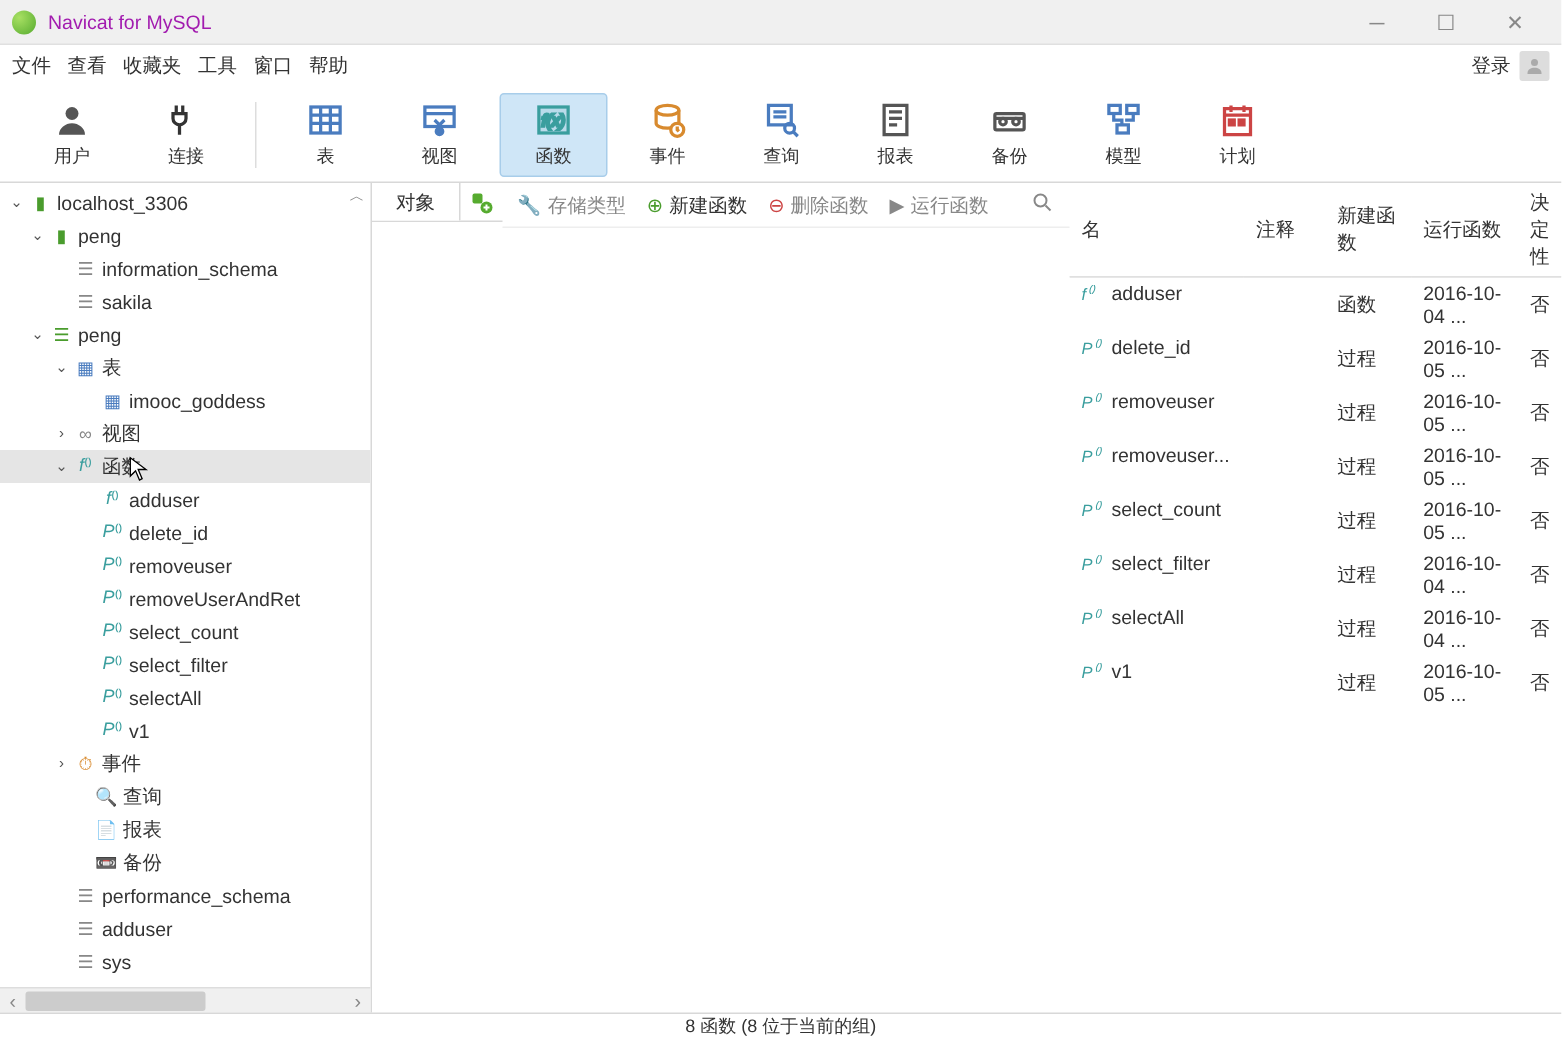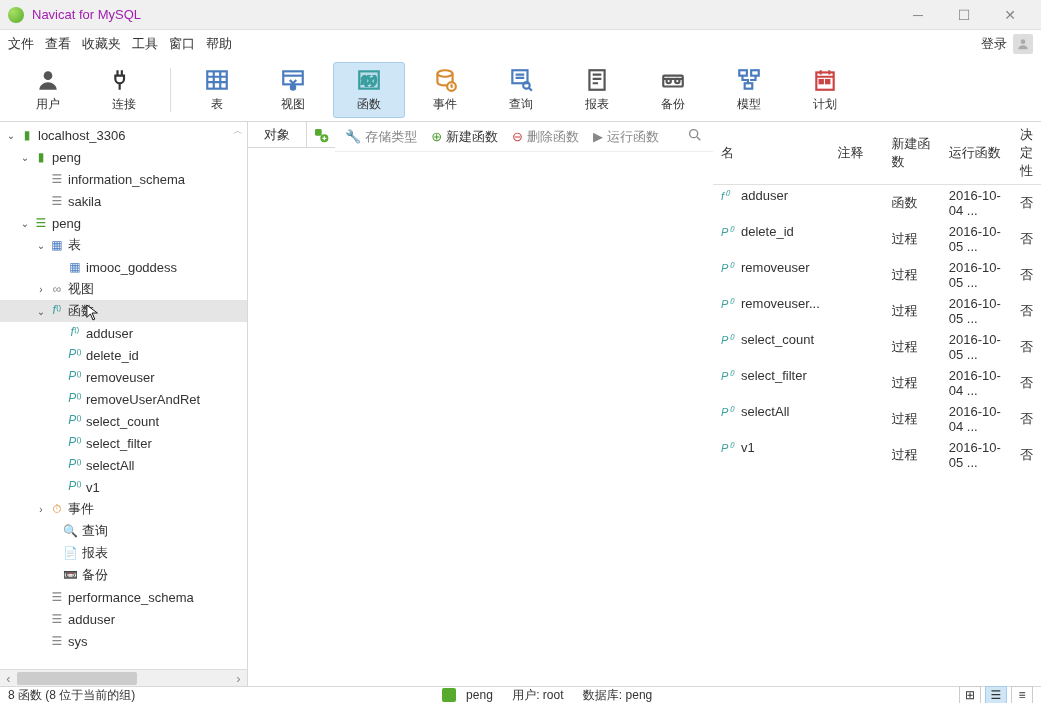--- a/index.html
+++ b/index.html
@@ -54,21 +54,21 @@
 .subtoolbar .spacer { flex: 1; }
 .subtoolbar .search { color: #888; cursor: pointer; }
 
 .grid { flex: 1; overflow: auto; }
 .grid table { width: 100%; border-collapse: collapse; }
 .grid th { text-align: left; font-weight: normal; padding: 4px 8px; border-bottom: 1px solid #e0e0e0; color: #333; }
 .grid td { padding: 3px 8px; }
 .grid .row-icon { display: inline-block; width: 16px; font-style: italic; font-size: 11px; }
 .grid td:first-child { display: flex; align-items: center; gap: 4px; }
 
-.statusbar { height: 17px; border-top: 1px solid #d8d8d8; display: flex; align-items: center; padding: 0 8px; font-size: 12px; gap: 8px; }
+.statusbar { height: 28px; border-top: 1px solid #d8d8d8; display: flex; align-items: center; padding: 0 8px; font-size: 12px; gap: 8px; flex-direction: column; }
 .statusbar .fill { flex: 1; }
 .statusbar .db-icon { display: inline-block; width: 14px; height: 14px; background: #56ab2f; border-radius: 2px; margin-right: 2px; }
 .statusbar .view-icons { display: flex; gap: 4px; }
 .statusbar .view-icons .vi { width: 22px; height: 18px; border: 1px solid #ccc; display: flex; align-items: center; justify-content: center; cursor: pointer; background: #fff; }
 .statusbar .view-icons .vi.active { background: #cfe6f7; border-color: #a8cdea; }
 
 
 .c-green { color: #4a9c2d; }
 .c-blue { color: #4a7cbf; }
 .c-orange { color: #d88a2e; }

